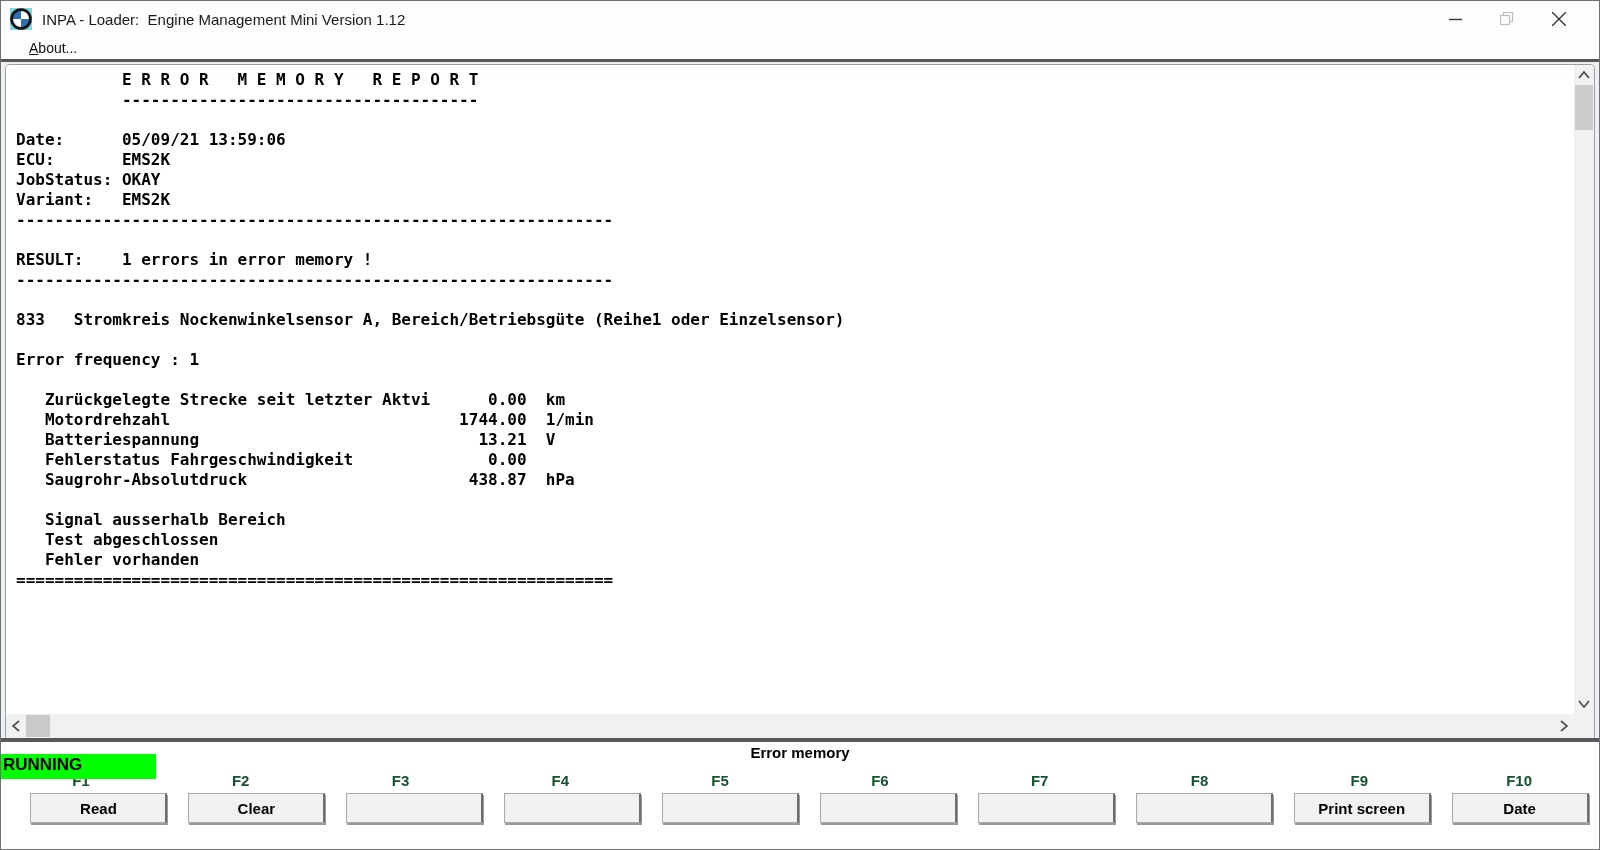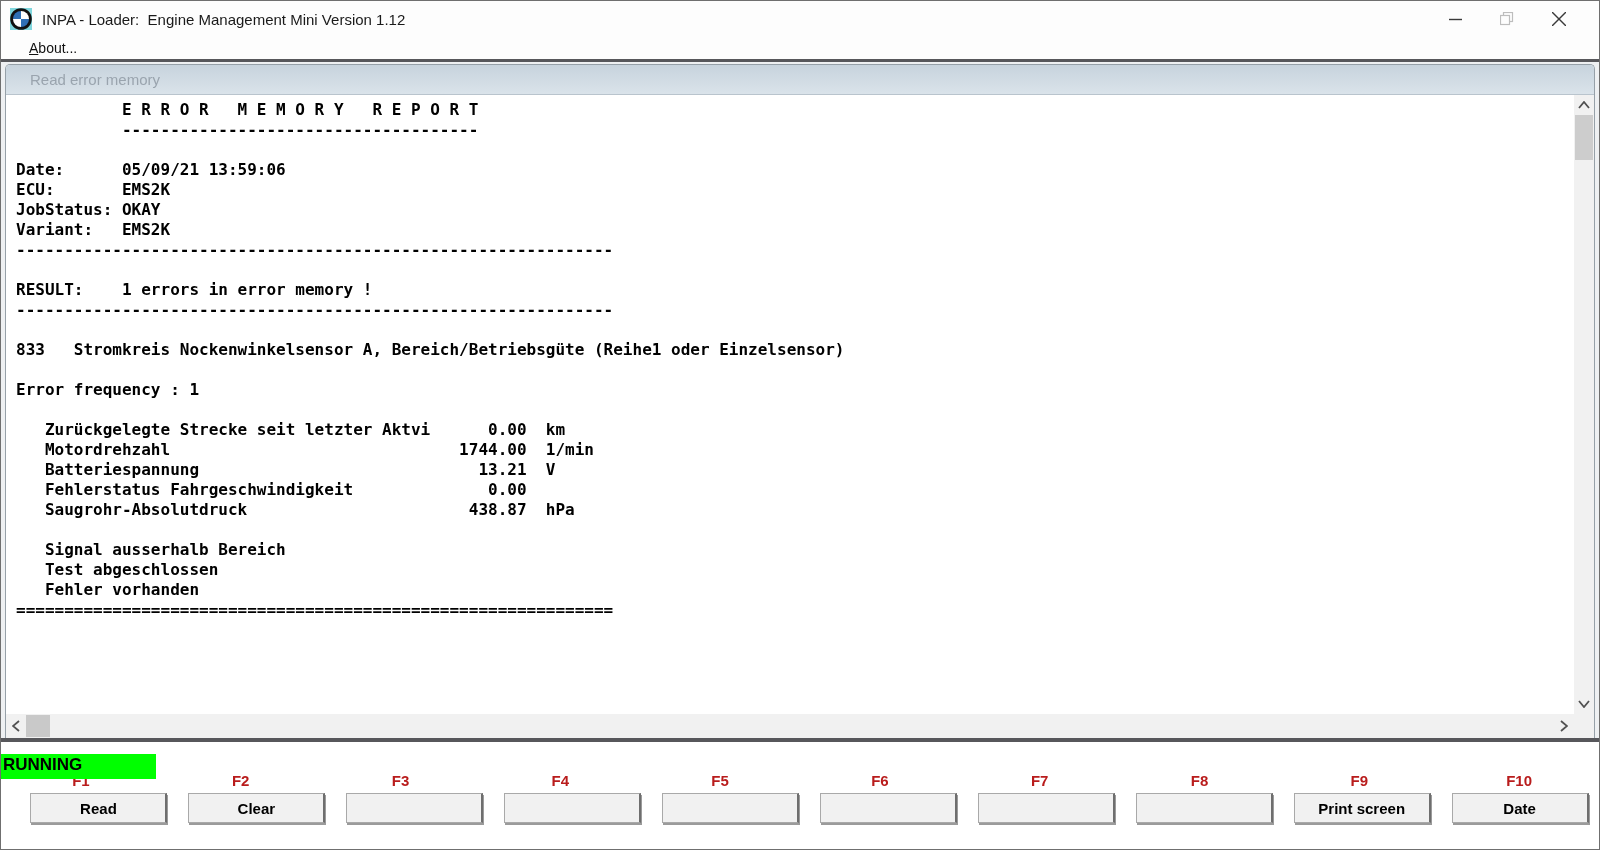--- a/index.html
+++ b/index.html
@@ -40,21 +40,21 @@
   .hspacer { flex:1 1 auto; }
   .corner { flex:0 0 20px; background:#f1f1f1; }
 
   
   .divider { height:4px; background:#57575b; flex:0 0 auto; }
   .statusrow { height:25px; position:relative; background:#fff; flex:0 0 auto; }
   .status-state { position:absolute; left:0; top:12px; width:155px; height:25px; font-weight:bold; font-size:17px; color:#000; padding:1px 0 0 2px; }
   .status-title { position:absolute; left:0; right:0; top:2px; text-align:center; font-weight:bold; font-size:15px; color:#000; }
   .fkeyrow { height:26px; display:flex; flex:0 0 auto; background:#fff; }
   .btnrow { height:33px; display:flex; flex:0 0 auto; background:#fff;padding-left:19px; }
-  .fcol { width:160px; display:flex; align-items:center; justify-content:center; font-weight:bold; font-size:15px; color:#b91c1c; }
+  .fcol { width:160px; display:flex; align-items:center; justify-content:center; font-weight:bold; font-size:15px; color:#14532d; }
   .bcol { width:160px; display:flex; justify-content:center; }
   .fbtn { width:137px; height:30px; background:#f1f1f1; border:1px solid #a9a9a9; border-right:2px solid #6e6e6e; box-shadow:1px 2px 0 0 #9b9b9b; font-family:"Liberation Sans", sans-serif; font-weight:bold; font-size:15px; color:#000; cursor:pointer; }
   .bottom-pad { flex:1 1 auto; background:#fff; }
 
   svg { display:block; }
 </style>
 </head>
 <body>
 
 <div class="window">
@@ -92,23 +92,20 @@
   </div>
 
   <div class="menubar">
     <span class="menu-item"><u>A</u><span>bout...</span></span>
   </div>
 
   <div class="mdi-top-border"></div>
 
   <div class="mdi">
     <div class="child">
-      <div class="caption">
-        <span class="caption-text">Read error memory</span>
-      </div>
       <div class="child-body">
         <div class="content">
           <pre>           E R R O R   M E M O R Y   R E P O R T
            -------------------------------------
 
 Date:      05/09/21 13:59:06
 ECU:       EMS2K
 JobStatus: OKAY
 Variant:   EMS2K
 --------------------------------------------------------------
@@ -163,20 +160,21 @@
         </div>
         <div class="corner"></div>
       </div>
     </div>
   </div>
 
   <div class="divider"></div>
 
   <div class="statusrow">
     <div class="status-state" style="background: rgb(0, 255, 0);">RUNNING</div>
+    <div class="status-title">Error memory</div>
   </div>
 
   <div class="fkeyrow">
     <div class="fcol">F1</div>
     <div class="fcol">F2</div>
     <div class="fcol">F3</div>
     <div class="fcol">F4</div>
     <div class="fcol">F5</div>
     <div class="fcol">F6</div>
     <div class="fcol">F7</div>

